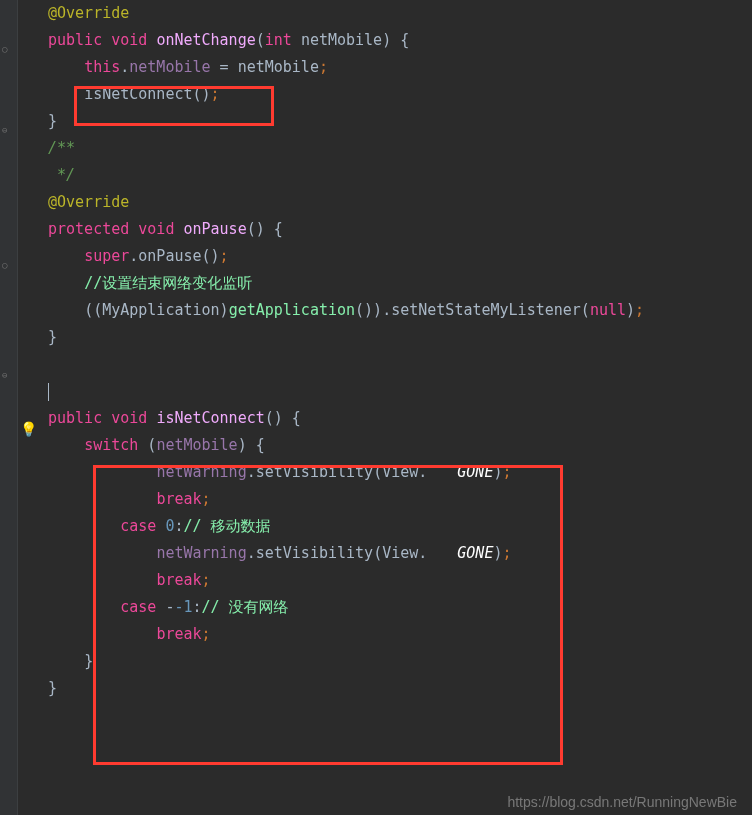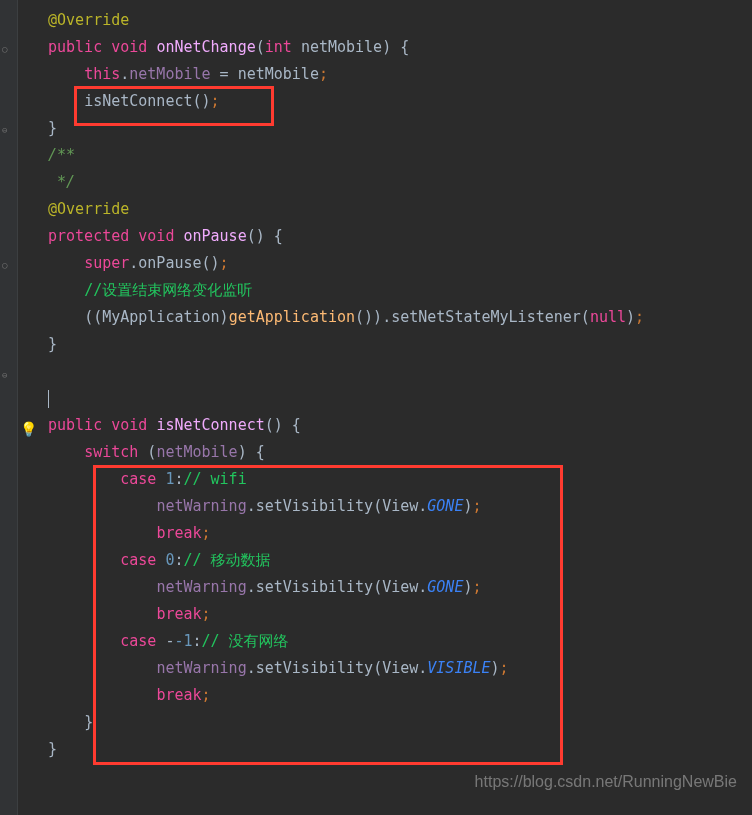--- a/index.html
+++ b/index.html
@@ -25,34 +25,34 @@
     }
     .bulb {
       position: absolute;
       left: 20px;
       top: 421px;
       font-size: 14px;
       z-index: 10;
     }
     .code-area {
       flex: 1;
-      padding: 7px 0 8px 30px;
+      padding: 0 0 8px 30px;
       line-height: 27px;
       position: relative;
     }
     .line { white-space: pre; }
     .annotation { color: #bbb529; }
     .keyword { color: #ec4899; }
     .method-decl { color: #f0abfc; }
     .param { color: #a9b7c6; }
     .comment { color: #629755; font-style: italic; }
-    .comment-gray { color: #22c55e; }
+    .comment-gray { color: #86efac; }
     .field { color: #9876aa; }
-    .method-call { color: #fdba74; }
-    .constant { color: #3b82f6; font-style: italic; }
+    .method-call { color: #86efac; }
+    .constant { color: #ffffff; font-style: italic; margin-left: 30px; }
     .number { color: #6897bb; }
     .paren { color: #a9b7c6; }
     .semi { color: #cc7832; }
     .plain { color: #a9b7c6; }
     .highlight-box1 {
       position: absolute;
       border: 3px solid #ff3b30;
       left: 56px;
       top: 86px;
       width: 200px;
@@ -63,24 +63,24 @@
       position: absolute;
       border: 3px solid #ff3b30;
       left: 75px;
       top: 465px;
       width: 470px;
       height: 300px;
       pointer-events: none;
     }
     .watermark {
       position: absolute;
-      bottom: 24px;
+      bottom: 5px;
       right: 15px;
       color: #aaa;
-      font-size: 16px;
+      font-size: 14px;
       font-family: Arial, sans-serif;
       opacity: 0.6;
       margin-top: 35px;
     }
     .cursor {
       display: inline-block;
       width: 1px;
       height: 18px;
       background: #a9b7c6;
       vertical-align: middle;
@@ -116,28 +116,26 @@
     <div class="line"><span class="annotation">@Override</span></div>
     <div class="line"><span class="keyword">protected</span> <span class="keyword">void</span> <span class="method-decl">onPause</span><span class="paren">()</span> <span class="paren">{</span></div>
     <div class="line">    <span class="keyword">super</span><span class="plain">.</span><span class="plain">onPause</span><span class="paren">()</span><span class="semi">;</span></div>
     <div class="line">    <span class="comment-gray">//设置结束网络变化监听</span></div>
     <div class="line">    <span class="paren">((</span><span class="plain">MyApplication</span><span class="paren">)</span><span class="method-call">getApplication</span><span class="paren">())</span><span class="plain">.</span><span class="plain">setNetStateMyListener</span><span class="paren">(</span><span class="keyword">null</span><span class="paren">)</span><span class="semi">;</span></div>
     <div class="line"><span class="paren">}</span></div>
     <div class="line"> </div>
     <div class="line"><span class="cursor"></span></div>
     <div class="line"><span class="keyword">public</span> <span class="keyword">void</span> <span class="method-decl">isNetConnect</span><span class="paren">()</span> <span class="paren">{</span></div>
     <div class="line">    <span class="keyword">switch</span> <span class="paren">(</span><span class="field">netMobile</span><span class="paren">)</span> <span class="paren">{</span></div>
-    <div class="line">        <span class="keyword">case</span> <span class="number">1</span><span class="plain">:</span><span class="comment-gray">// wifi</span></div>
     <div class="line">            <span class="field">netWarning</span><span class="plain">.</span><span class="plain">setVisibility</span><span class="paren">(</span><span class="plain">View</span><span class="plain">.</span><span class="constant">GONE</span><span class="paren">)</span><span class="semi">;</span></div>
     <div class="line">            <span class="keyword">break</span><span class="semi">;</span></div>
     <div class="line">        <span class="keyword">case</span> <span class="number">0</span><span class="plain">:</span><span class="comment-gray">// 移动数据</span></div>
     <div class="line">            <span class="field">netWarning</span><span class="plain">.</span><span class="plain">setVisibility</span><span class="paren">(</span><span class="plain">View</span><span class="plain">.</span><span class="constant">GONE</span><span class="paren">)</span><span class="semi">;</span></div>
     <div class="line">            <span class="keyword">break</span><span class="semi">;</span></div>
     <div class="line">        <span class="keyword">case</span> <span class="plain">-</span><span class="number">-1</span><span class="plain">:</span><span class="comment-gray">// 没有网络</span></div>
-    <div class="line">            <span class="field">netWarning</span><span class="plain">.</span><span class="plain">setVisibility</span><span class="paren">(</span><span class="plain">View</span><span class="plain">.</span><span class="constant">VISIBLE</span><span class="paren">)</span><span class="semi">;</span></div>
     <div class="line">            <span class="keyword">break</span><span class="semi">;</span></div>
     <div class="line">    <span class="paren">}</span></div>
     <div class="line"><span class="paren">}</span></div>
 
     <div class="highlight-box1"></div>
     <div class="highlight-box2"></div>
   </div>
 </div>
 
 <div class="watermark">https://blog.csdn.net/RunningNewBie</div>

